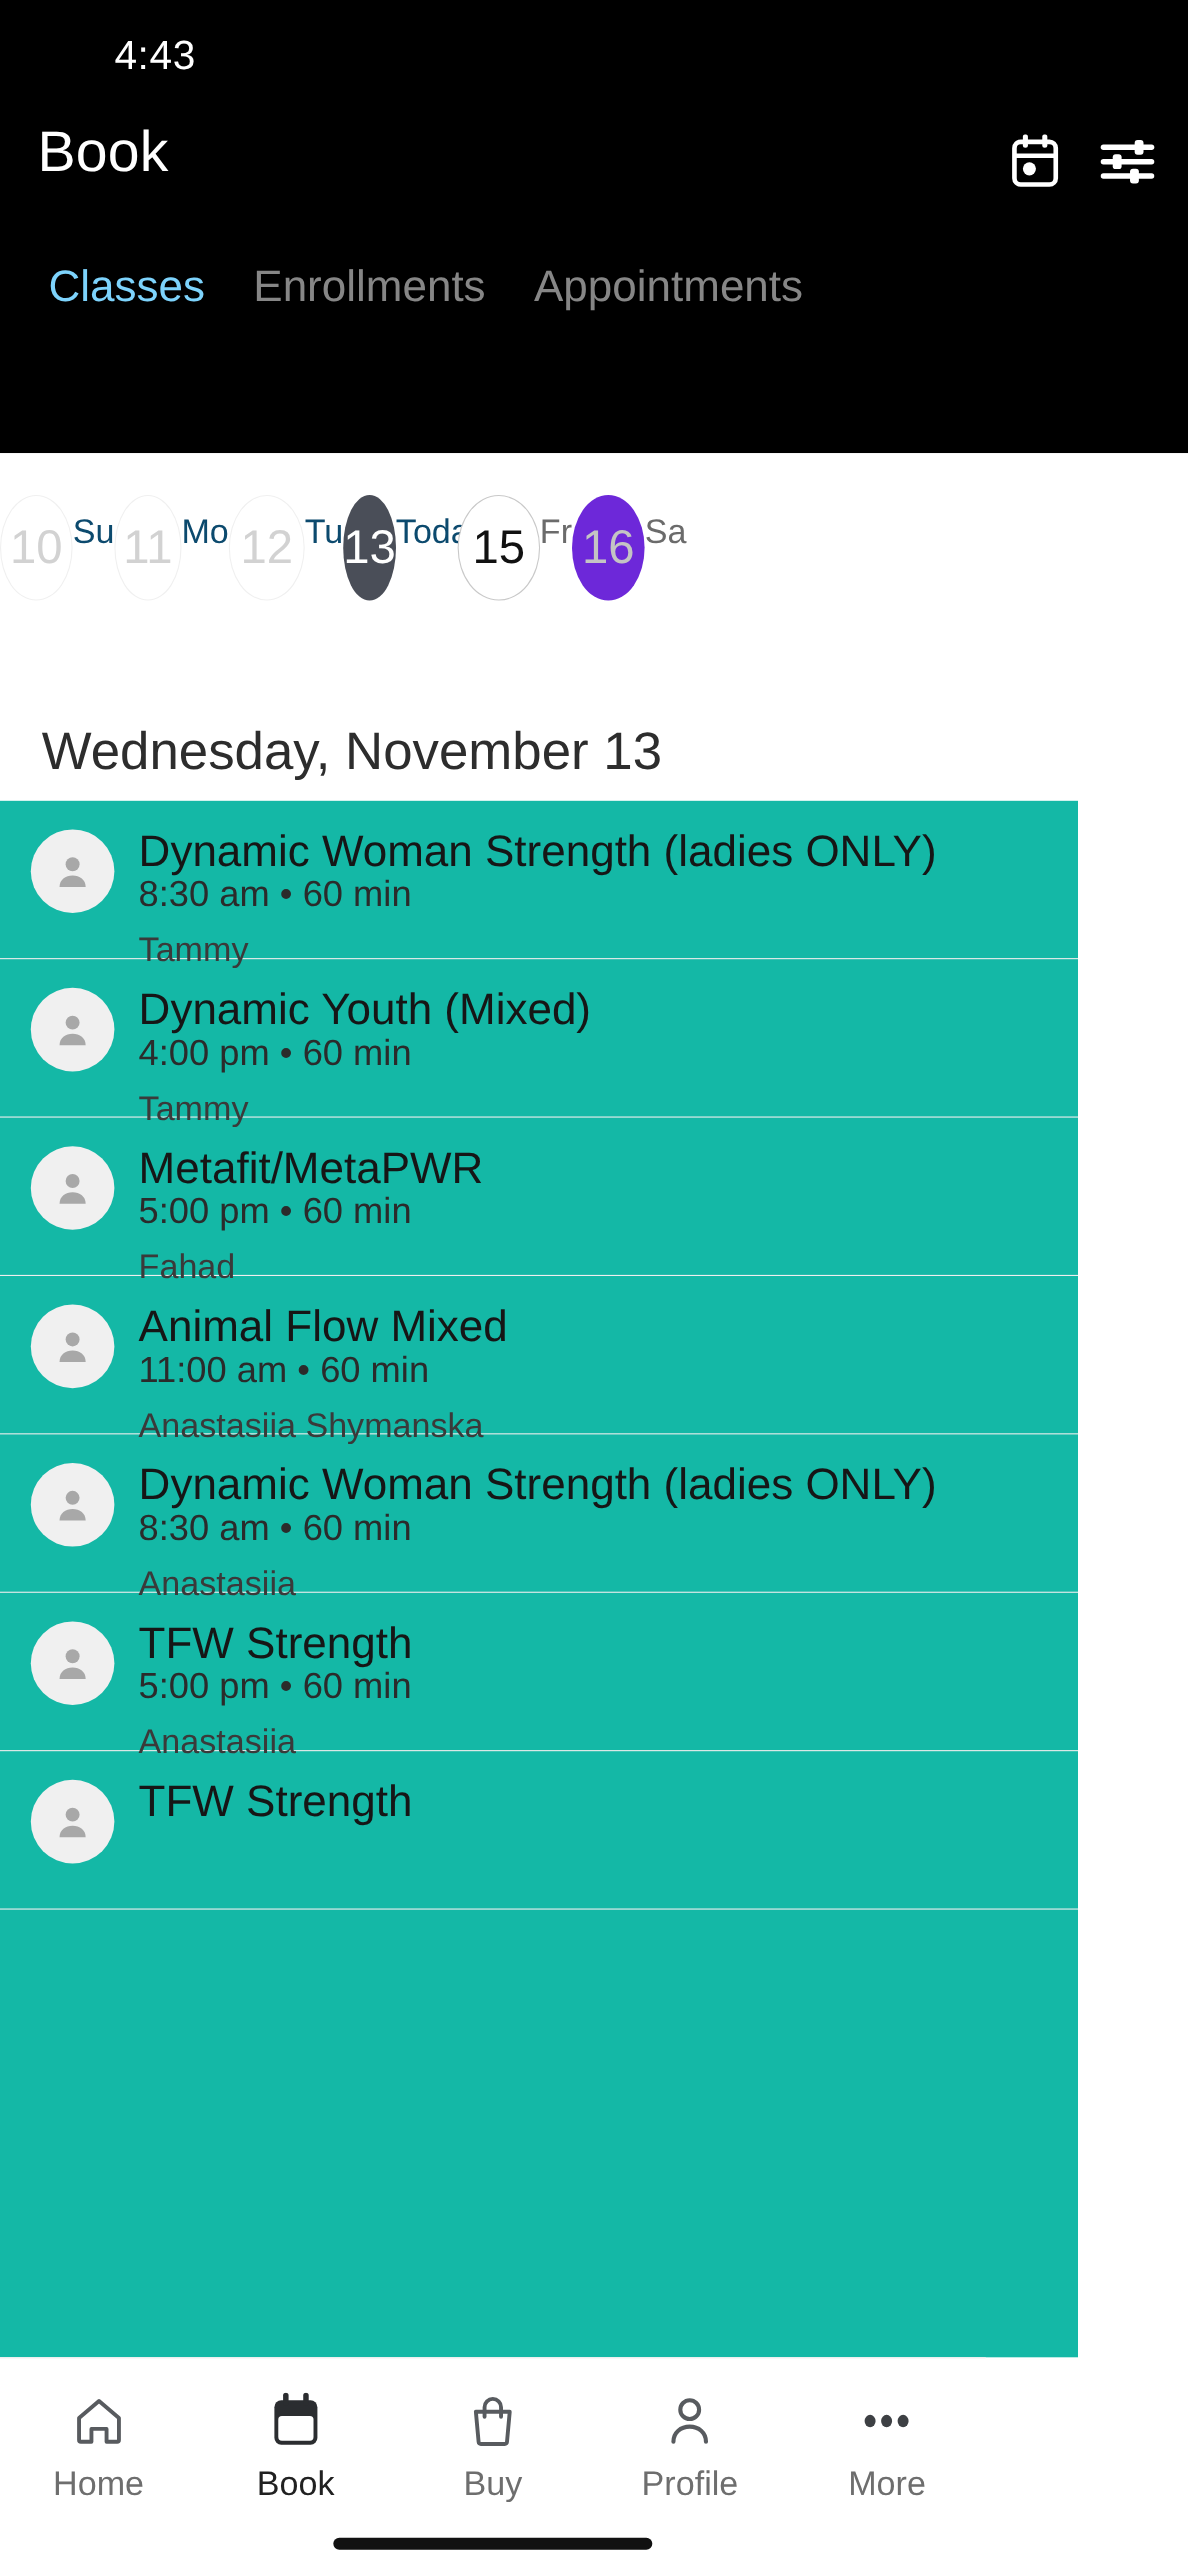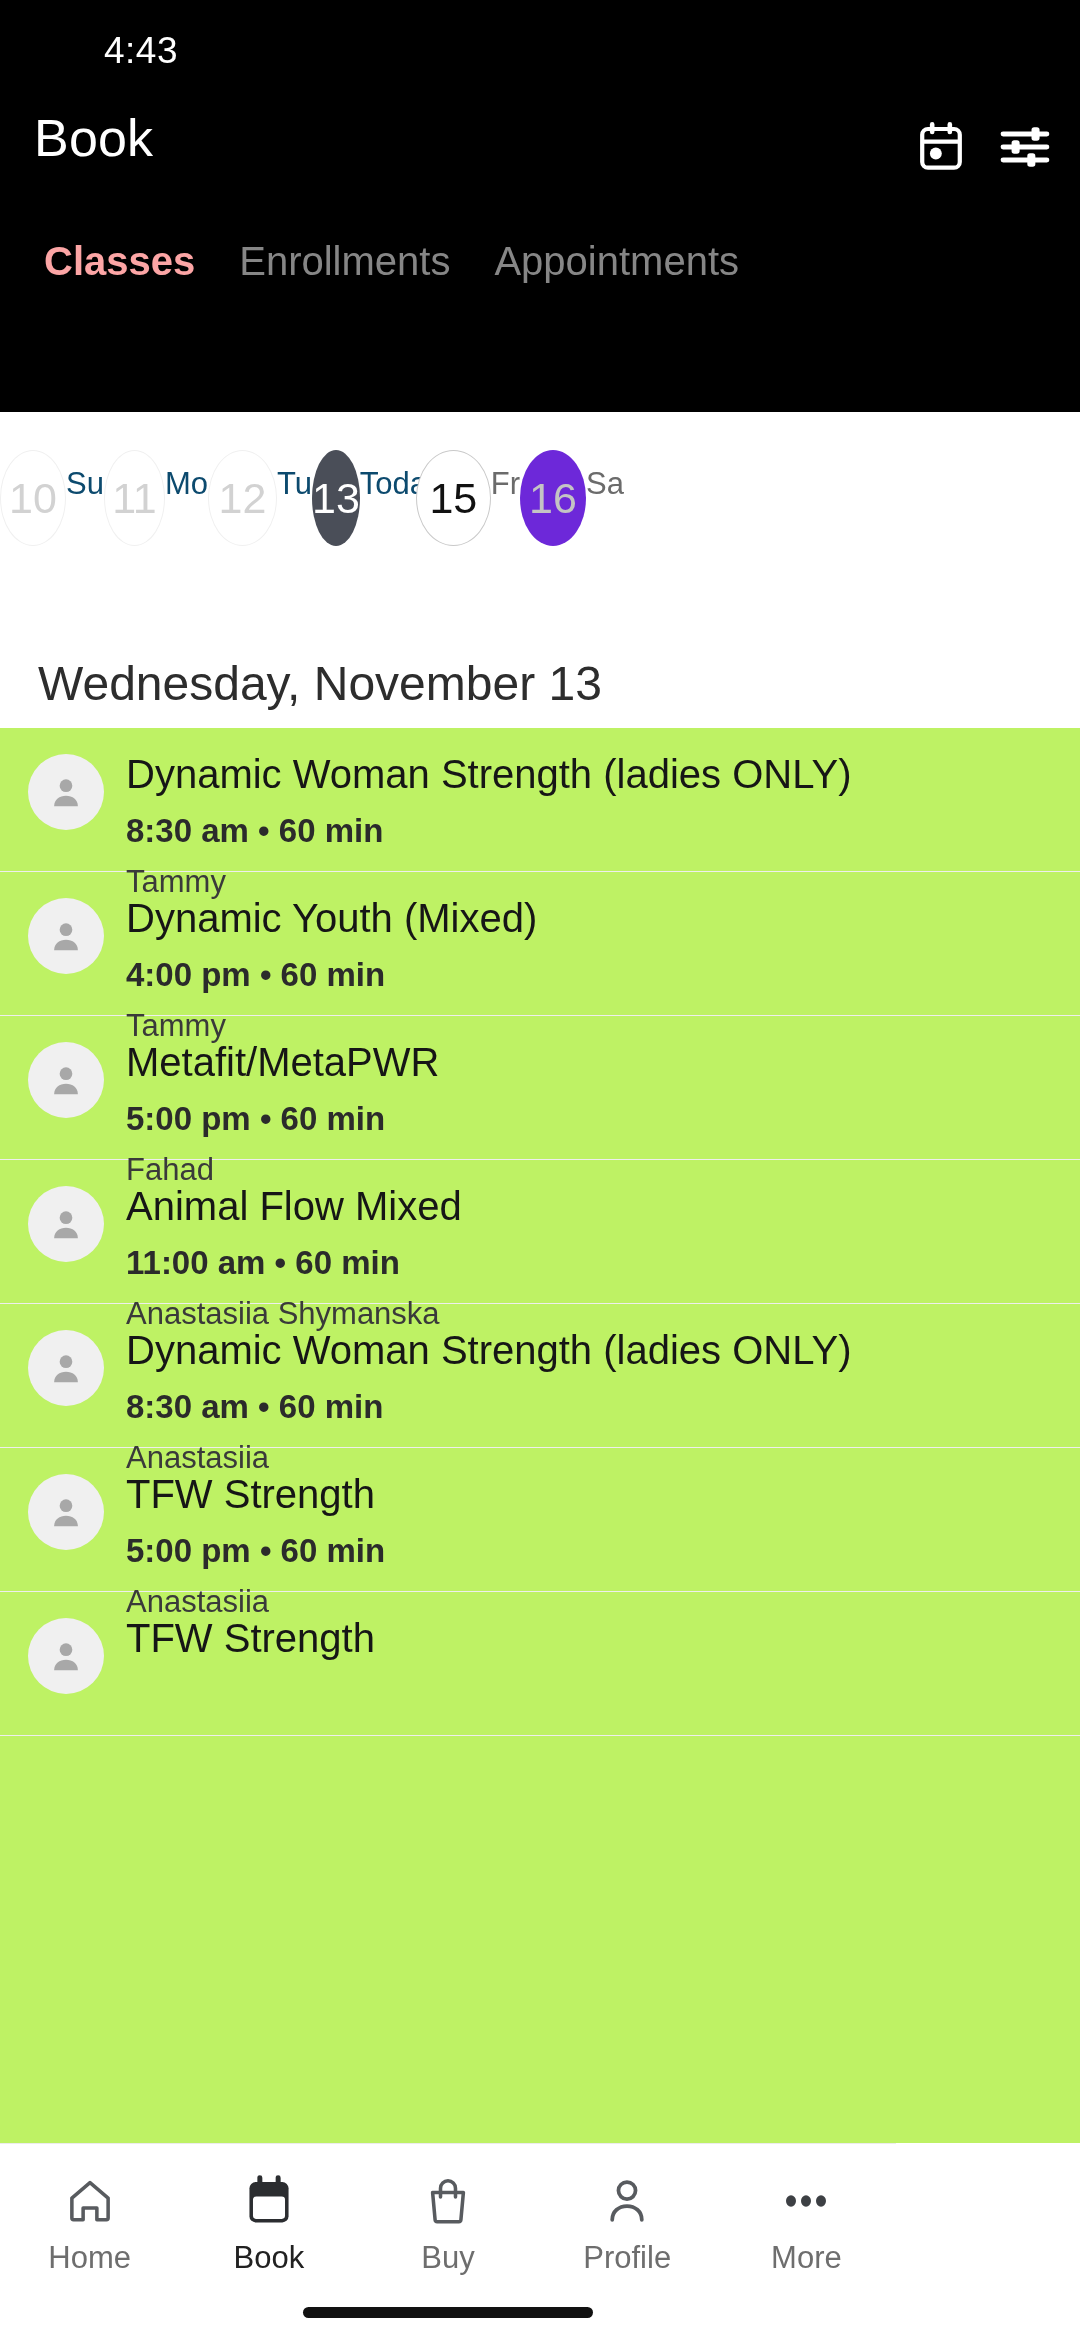--- a/index.html
+++ b/index.html
@@ -36,21 +36,21 @@
   }
   .icon-btn { display:block; line-height:0; }
 
   .tabstrip {
     position:absolute; left:0; top:206px; width:1080px; height:110px;
     display:flex; align-items:center; padding-left:22px; gap:0;
   }
   .tab {
     font-size:40px; padding:0 22px; white-space:nowrap;
   }
-  .tab.active { color:#fca5a5;font-weight:bold; }
+  .tab.active { color:#7dd3fc; }
   .tab.inactive { color:#868686; }
 
   
   .datestrip {
     position:absolute; top:412px; left:0; width:1080px; height:240px;
     background:#ffffff;
     display:flex; align-items:flex-start; padding-top:38px;
   }
   .daycell {
     width:104px; flex:0 0 104px; margin-right:0;
@@ -79,40 +79,40 @@
   .day-label.dark { color:#6b6b6b; }
 
   
   .date-heading {
     position:absolute; top:656px; left:38px;
     font-size:48px; color:#2d2d2d; font-weight:400;
   }
 
   
   .class-list {
-    position:absolute; top:728px; left:0; width:1080px; height:1415px;
-    overflow:hidden; background:#bef264;
+    position:absolute; top:728px; left:0; width:980px; height:1415px;
+    overflow:hidden; background:#14b8a6;
   }
   .class-row {
     position:relative; height:144px; width:1080px;
     border-bottom:1.5px solid #eeeeee;
     padding:26px 0 0 0;
   }
   .avatar {
     position:absolute; left:28px; top:26px;
     width:76px; height:76px; border-radius:50%;
     background:#f0f0f0;
     display:flex; align-items:center; justify-content:center;
   }
   .row-text { margin-left:126px; }
   .row-title {
     font-size:40px; color:#161616; line-height:1.0; white-space:nowrap;
   }
   .row-meta {
-    margin-top:18px; font-size:33px; color:#2b2b2b;font-weight:bold;
+    font-size:33px; color:#2b2b2b;
   }
   .row-instructor {
     margin-top:14px; font-size:31px; color:#3a3a3a;
   }
 
   
   .bottomnav {
     position:absolute; left:0; bottom:0; width:896px; height:197px;
     background:#ffffff; border-top:1.5px solid #ececec;
     display:flex; align-items:flex-start; padding-top:28px;

